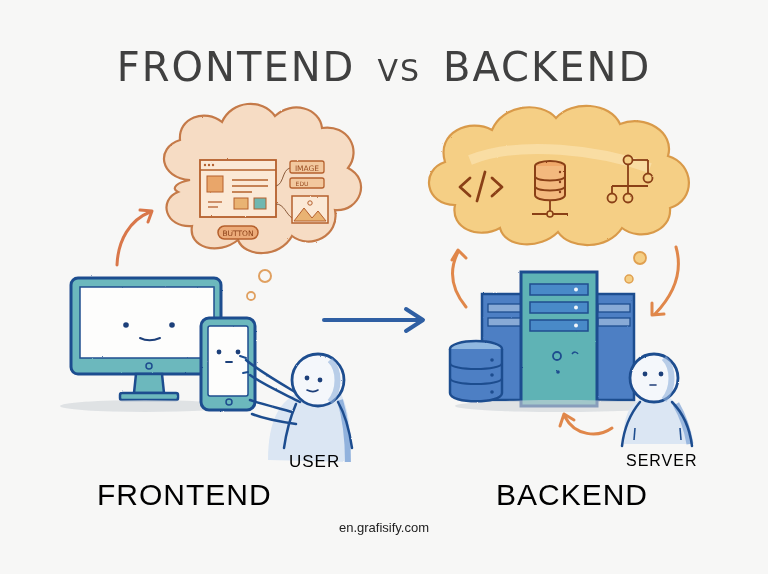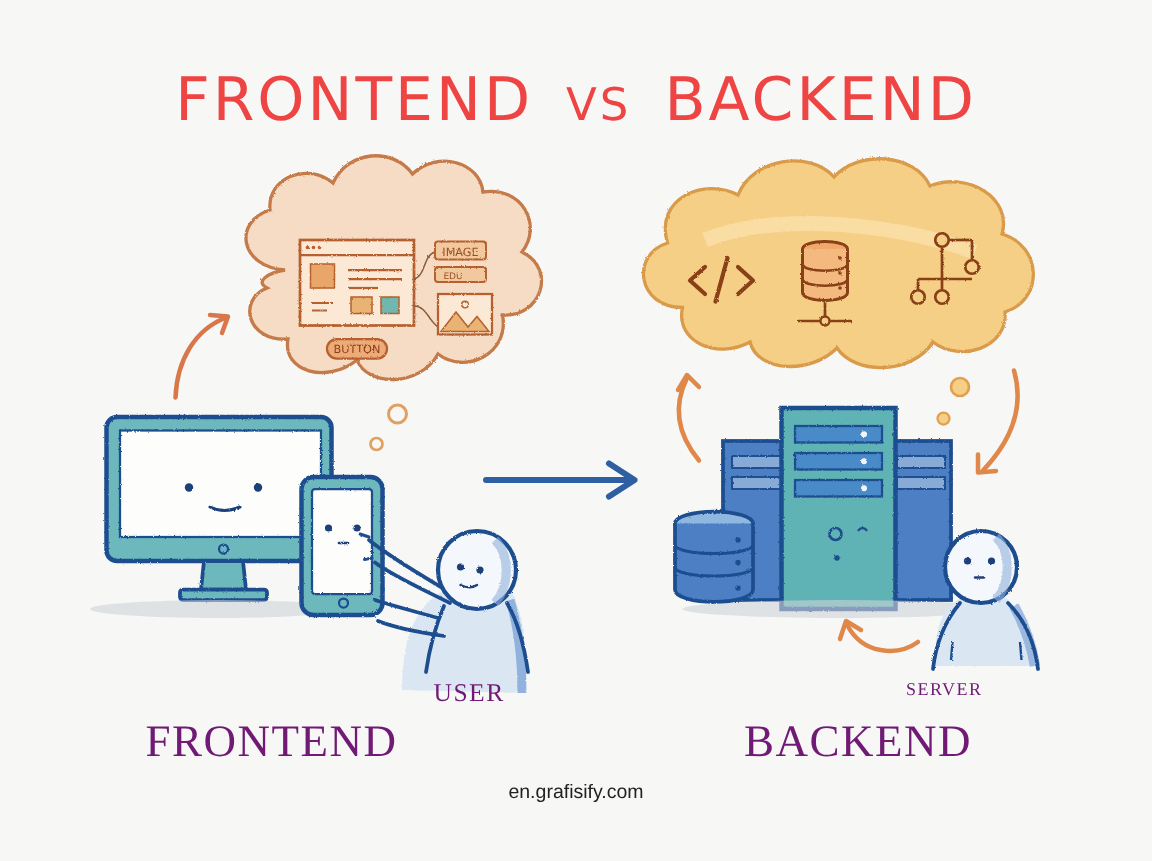--- a/index.html
+++ b/index.html
@@ -6,31 +6,31 @@
     html, body { width: 768px; height: 574px; overflow: hidden; }
     body {
       background: #f7f7f6;
       font-family: "DejaVu Sans", sans-serif;
       position: relative;
     }
     .canvas { position: absolute; left: 0; top: 0; width: 768px; height: 574px; }
     .title {
       position: absolute; left: 0; top: 44px; width: 768px; text-align: center;
       font-family: "DejaVu Sans", sans-serif; font-size: 40px; letter-spacing: 2px;
-      color: #ef4444; font-weight: normal;
+      color: #404040; font-weight: normal;
     }
     .title .vs { font-size: 30px; margin: 0 22px; }
     .label {
-      position: absolute; color: #701a75; font-family: Liberation Serif, serif;
+      position: absolute; color: #000000; font-family: Liberation Sans, sans-serif;
       letter-spacing: 1px;
     }
     .lbl-frontend { left: 97px; top: 478px; font-size: 30px; }
     .lbl-backend { left: 496px; top: 478px; font-size: 30px; }
     .lbl-user { left: 289px; top: 452px; font-size: 17px; }
-    .lbl-server { left: 604px; top: 452px; font-size: 12px; }
+    .lbl-server { left: 626px; top: 452px; font-size: 16px; }
     .footer {
       position: absolute; left: 0; top: 520px; width: 768px; text-align: center;
       font-family: "Liberation Sans", sans-serif; font-size: 13px; color: #222;
     }
     svg text { font-family: "DejaVu Sans", sans-serif; }
   </style>
 </head>
 <body>
 
 <div class="canvas">

